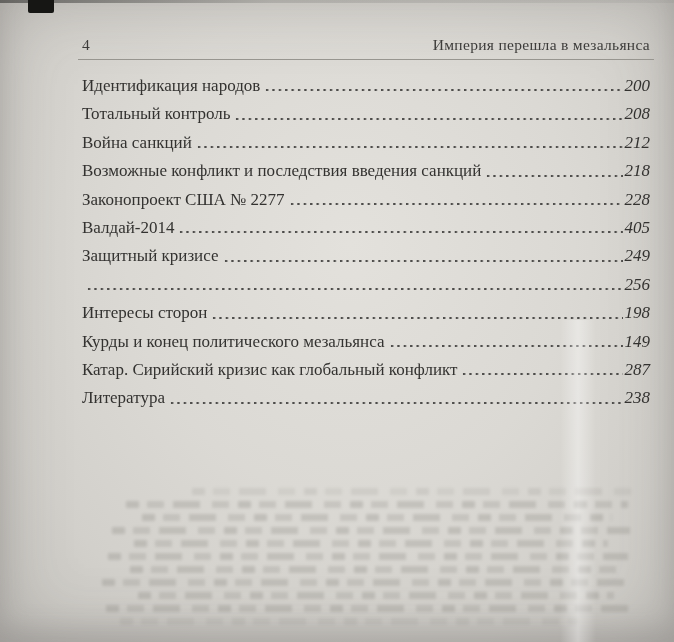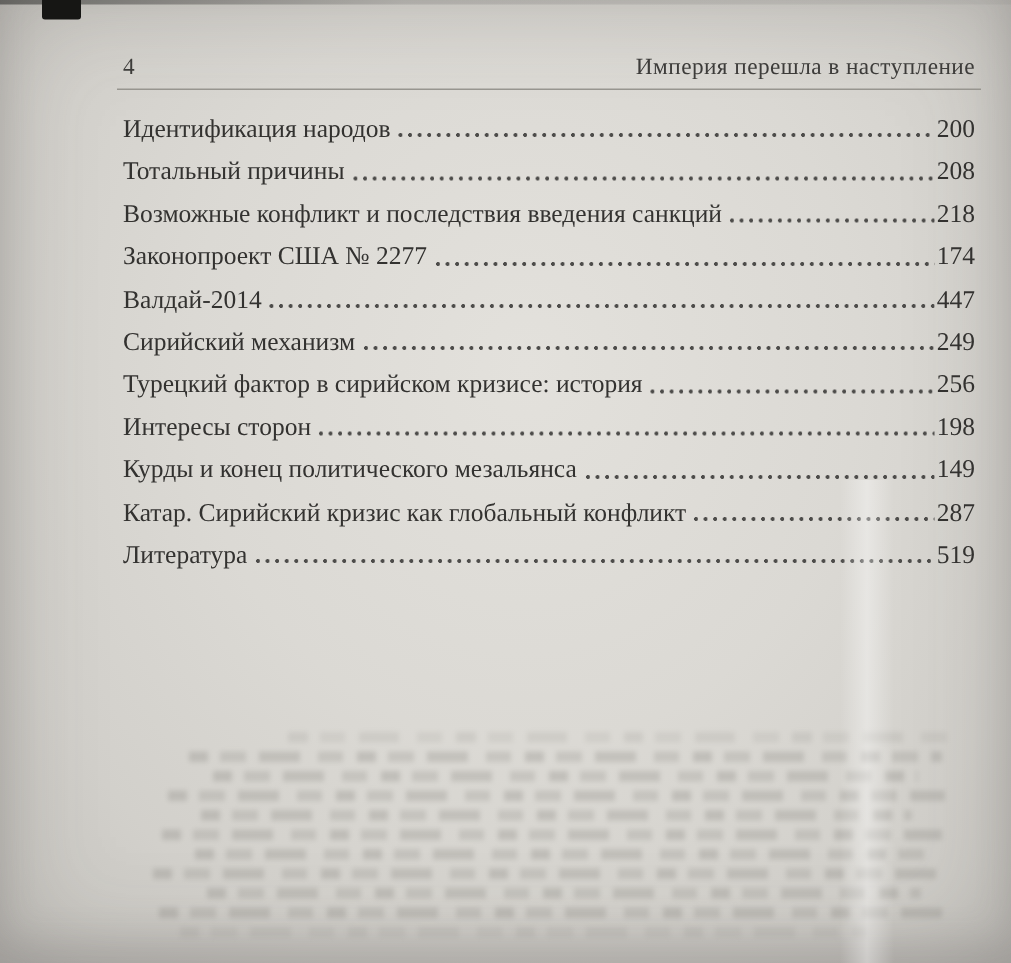--- a/index.html
+++ b/index.html
@@ -38,21 +38,21 @@
     display:flex;align-items:center;height:28.4px;line-height:28.4px;
     white-space:nowrap;
   }
   .toc-title{flex:0 0 auto;}
   .leader{
     flex:1 1 auto;height:28.4px;margin:0 2px 0 5px;min-width:12px;
     background-image:radial-gradient(circle at 2px 2px, #4d4c4a 1.15px, rgba(0,0,0,0) 1.5px);
     background-size:6.4px 4px;background-repeat:repeat-x;
     background-position:0 calc(100% - 8px);
   }
-  .toc-page{flex:0 0 auto;text-align:right;}
+  .toc-page{flex:0 0 auto;text-align:right;font-style:italic;}
   
   .ghost{
     position:absolute;left:72px;right:36px;top:482px;
     filter:blur(1.6px);opacity:.42;
   }
   .ghost-line{
     height:7px;margin:6px 10px 0 18px;
     background:repeating-linear-gradient(90deg,
       rgba(128,126,120,.65) 0 13px, rgba(128,126,120,0) 13px 21px,
       rgba(128,126,120,.5) 21px 38px, rgba(128,126,120,0) 38px 47px,
@@ -78,57 +78,61 @@
 </style>
 </head>
 <body>
 
 <div class="photo">
   <div class="top-edge"></div>
   <div class="corner-mark"></div>
 
   <div class="header-row">
     <span>4</span>
-    <span>Империя перешла в наступление</span>
+    <span>Империя перешла в мезальянса</span>
   </div>
   <div class="header-rule"></div>
 
   <div class="toc">
     <div class="toc-row">
       <span class="toc-title">Идентификация народов</span>
       <span class="leader"></span>
       <span class="toc-page">200</span>
     </div>
     <div class="toc-row">
-      <span class="toc-title">Тотальный причины</span>
+      <span class="toc-title">Тотальный контроль</span>
       <span class="leader"></span>
       <span class="toc-page">208</span>
+    </div>
+    <div class="toc-row">
+      <span class="toc-title">Война санкций</span>
+      <span class="leader"></span>
+      <span class="toc-page">212</span>
     </div>
     <div class="toc-row">
       <span class="toc-title">Возможные конфликт и последствия введения санкций</span>
       <span class="leader"></span>
       <span class="toc-page">218</span>
     </div>
     <div class="toc-row">
       <span class="toc-title">Законопроект США № 2277</span>
       <span class="leader"></span>
-      <span class="toc-page">174</span>
+      <span class="toc-page">228</span>
     </div>
     <div class="toc-row">
       <span class="toc-title">Валдай-2014</span>
       <span class="leader"></span>
-      <span class="toc-page">447</span>
+      <span class="toc-page">405</span>
     </div>
     <div class="toc-row">
-      <span class="toc-title">Сирийский механизм</span>
+      <span class="toc-title">Защитный кризисе</span>
       <span class="leader"></span>
       <span class="toc-page">249</span>
     </div>
     <div class="toc-row">
-      <span class="toc-title">Турецкий фактор в сирийском кризисе: история</span>
       <span class="leader"></span>
       <span class="toc-page">256</span>
     </div>
     <div class="toc-row">
       <span class="toc-title">Интересы сторон</span>
       <span class="leader"></span>
       <span class="toc-page">198</span>
     </div>
     <div class="toc-row">
       <span class="toc-title">Курды и конец политического мезальянса</span>
@@ -136,21 +140,21 @@
       <span class="toc-page">149</span>
     </div>
     <div class="toc-row">
       <span class="toc-title">Катар. Сирийский кризис как глобальный конфликт</span>
       <span class="leader"></span>
       <span class="toc-page">287</span>
     </div>
     <div class="toc-row">
       <span class="toc-title">Литература</span>
       <span class="leader"></span>
-      <span class="toc-page">519</span>
+      <span class="toc-page">238</span>
     </div>
   </div>
 
   <div class="ghost">
     <div class="ghost-line"></div>
     <div class="ghost-line"></div>
     <div class="ghost-line"></div>
     <div class="ghost-line"></div>
     <div class="ghost-line"></div>
     <div class="ghost-line"></div>

